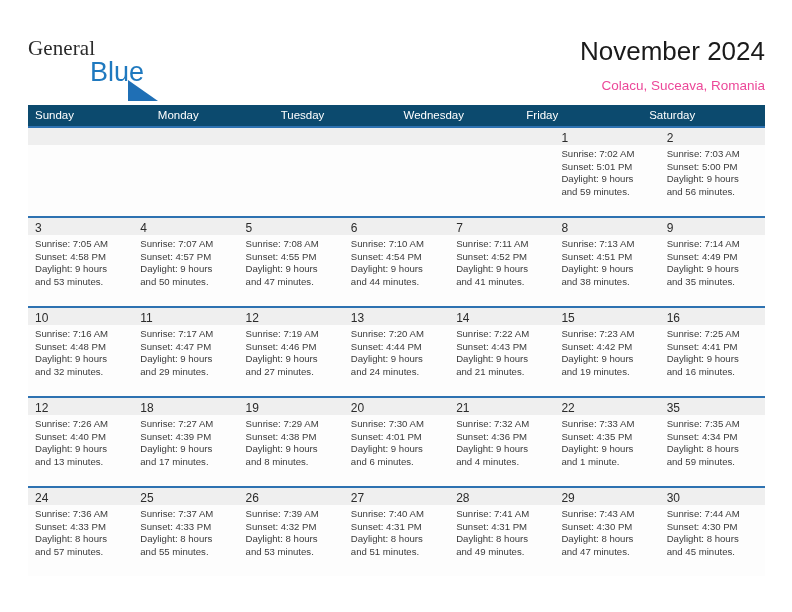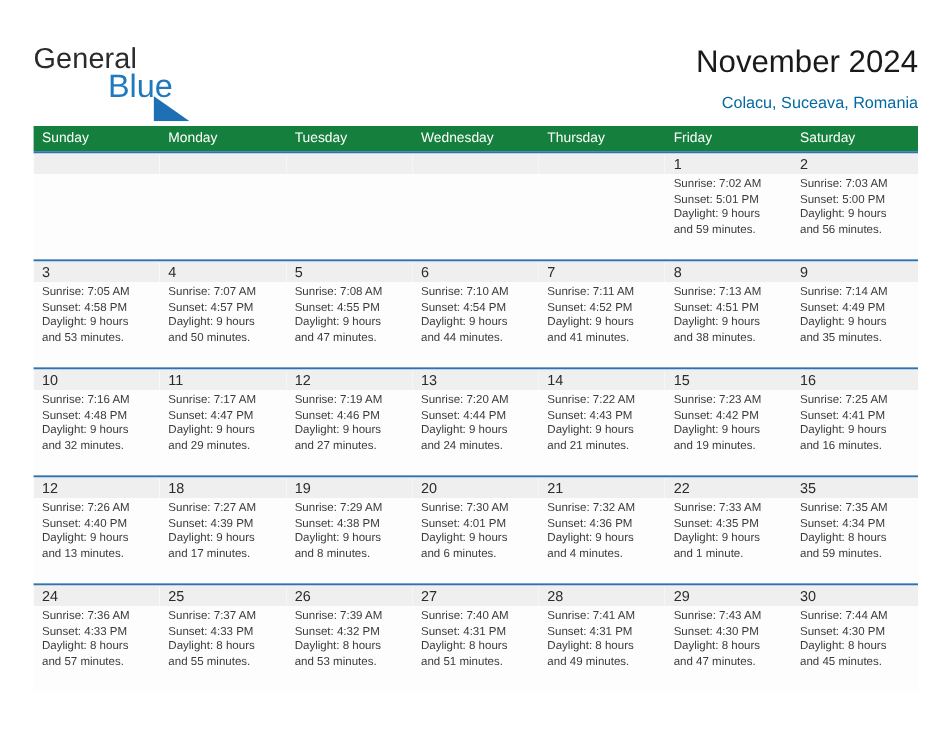--- a/index.html
+++ b/index.html
@@ -33,24 +33,24 @@
     position: absolute;
     left: 28px;
     top: 36px;
     width: 180px;
     height: 50px;
   }
   .brand-general {
     position: absolute;
     left: 0;
     top: 0;
-    font-size: 24px;
+    font-size: 21px;
     letter-spacing: 0.1px;
     color: #2b2b2b;
-    font-family: Liberation Sans, sans-serif;
+    font-family: Liberation Serif, serif;
     text-align: center;
   }
   .brand-blue {
     position: absolute;
     left: 62px;
     top: 21px;
     font-size: 27px;
     color: #1f79bf;
     font-family: "Liberation Sans", sans-serif;
   }
@@ -71,38 +71,38 @@
     color: #1a1a1a;
     text-align: left;
     white-space: nowrap;
     font-family: "Liberation Sans", sans-serif;
   }
   .subtitle {
     position: absolute;
     right: 27px;
     top: 78px;
     font-size: 13.5px;
-    color: #0369a1;
+    color: #ec4899;
     text-align: right;
     white-space: nowrap;
     font-family: "Liberation Sans", sans-serif;
   }
 
   
   .calendar {
     position: absolute;
     left: 28px;
     top: 105px;
     width: 737px;
   }
   .dow-row {
     display: flex;
     width: 737px;
     height: 21px;
-    background: #15803d;
+    background: #0c4a6e;
   }
   .dow {
     flex: 1 1 0;
     font-size: 11.5px;
     color: #ffffff;
     line-height: 21px;
     padding-left: 7px;
     box-sizing: border-box;
     overflow: hidden;
     white-space: nowrap;
@@ -170,21 +170,20 @@
     <div class="title">November 2024</div>
     <div class="subtitle">Colacu, Suceava, Romania</div>
   </div>
 
   <div class="calendar">
     <div class="dow-row">
       <div class="dow">Sunday</div>
       <div class="dow">Monday</div>
       <div class="dow">Tuesday</div>
       <div class="dow">Wednesday</div>
-      <div class="dow">Thursday</div>
       <div class="dow">Friday</div>
       <div class="dow">Saturday</div>
     </div>
 
     <div id="weeks-host">
         <div class="week">
           <div class="cell empty">
             <div class="cell-daynum-band"><span class="cell-daynum"></span></div>
           </div>
           <div class="cell empty">

